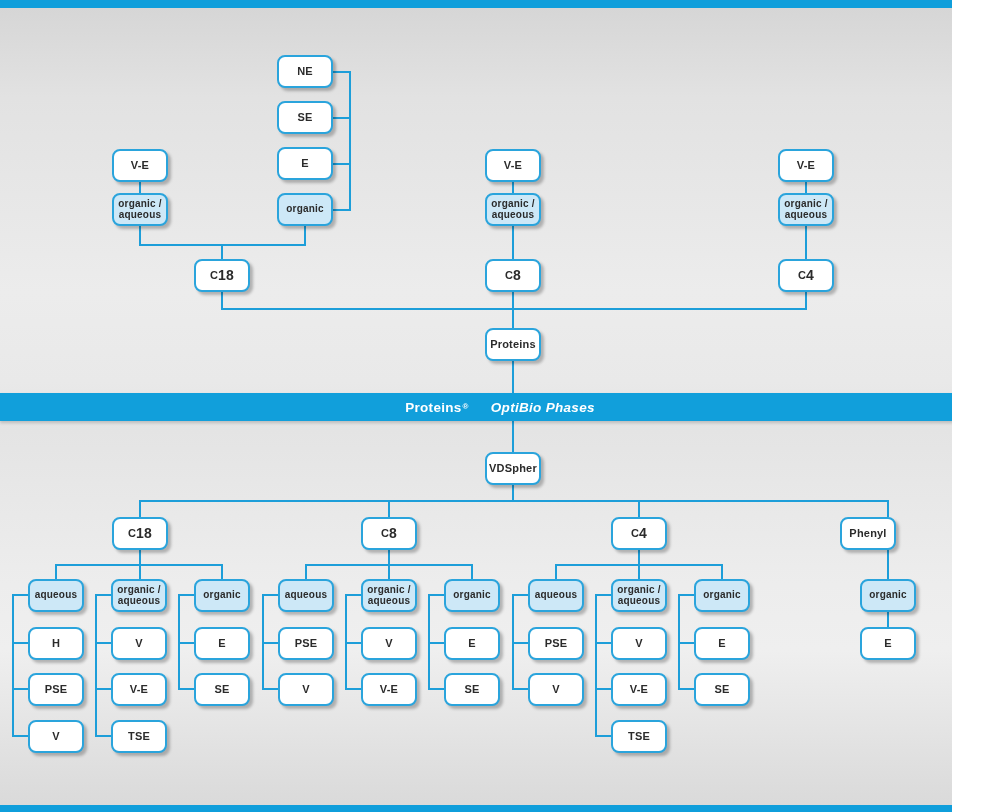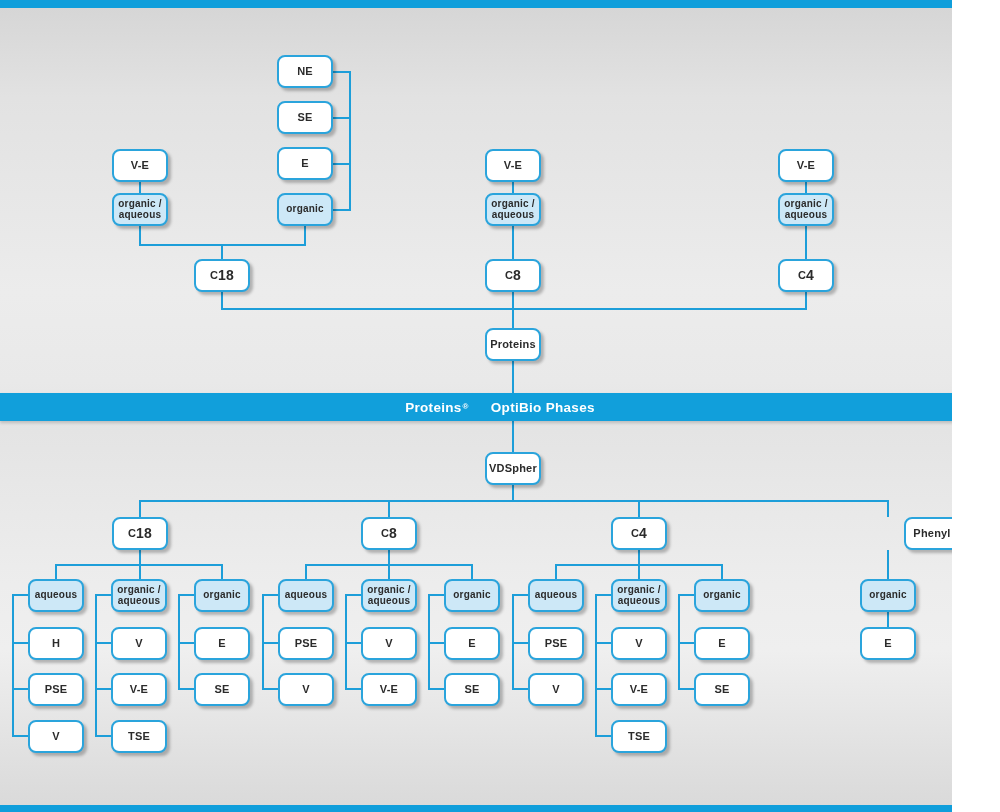--- a/index.html
+++ b/index.html
@@ -37,21 +37,21 @@
   .node.mode{font-size:10px;line-height:10.5px;padding:8px 1px;}
   .colname .dig{font-size:14px;}
   .banner{
     position:absolute;left:0;top:393px;width:1000px;height:28px;
     background:#119fdb;
     display:flex;align-items:center;justify-content:center;
     color:#ffffff;font-weight:bold;font-size:13.5px;letter-spacing:.3px;
     box-shadow:0 2px 3px rgba(0,0,0,0.18);
   }
   .banner sup{font-size:8px;line-height:0;vertical-align:super;margin:0 1px;}
-  .banner .suffix{margin-left:21px;}
+  .banner .suffix{margin-left:21px;font-style:italic;}
 </style>
 </head>
 <body>
 
 <div class="canvas">
 
   <div class="bar top"></div>
 
   <svg class="connectors" width="1000" height="812" viewBox="0 0 1000 812">
 
@@ -108,21 +108,21 @@
     <span>Proteins</span>
       <sup>®</sup>
       <span class="suffix">OptiBio Phases</span>
   </div>
 
   <div class="node" style="left:485px;top:452px">VDSpher</div>
 
   <div class="node colname" style="left:112px;top:517px">C<span class="dig">18</span></div>
   <div class="node colname" style="left:361px;top:517px">C<span class="dig">8</span></div>
   <div class="node colname" style="left:611px;top:517px">C<span class="dig">4</span></div>
-  <div class="node" style="left:904px;top:517px">Phenyl</div>
+  <div class="node" style="left:840px;top:517px">Phenyl</div>
 
   <div class="node fill mode" style="left:28px;top:579px">aqueous</div>
   <div class="node fill mode" style="left:111px;top:579px">organic / aqueous</div>
   <div class="node fill mode" style="left:194px;top:579px">organic</div>
 
   <div class="node" style="left:28px;top:627px">H</div>
   <div class="node" style="left:28px;top:673px">PSE</div>
   <div class="node" style="left:28px;top:720px">V</div>
 
   <div class="node" style="left:111px;top:627px">V</div>

